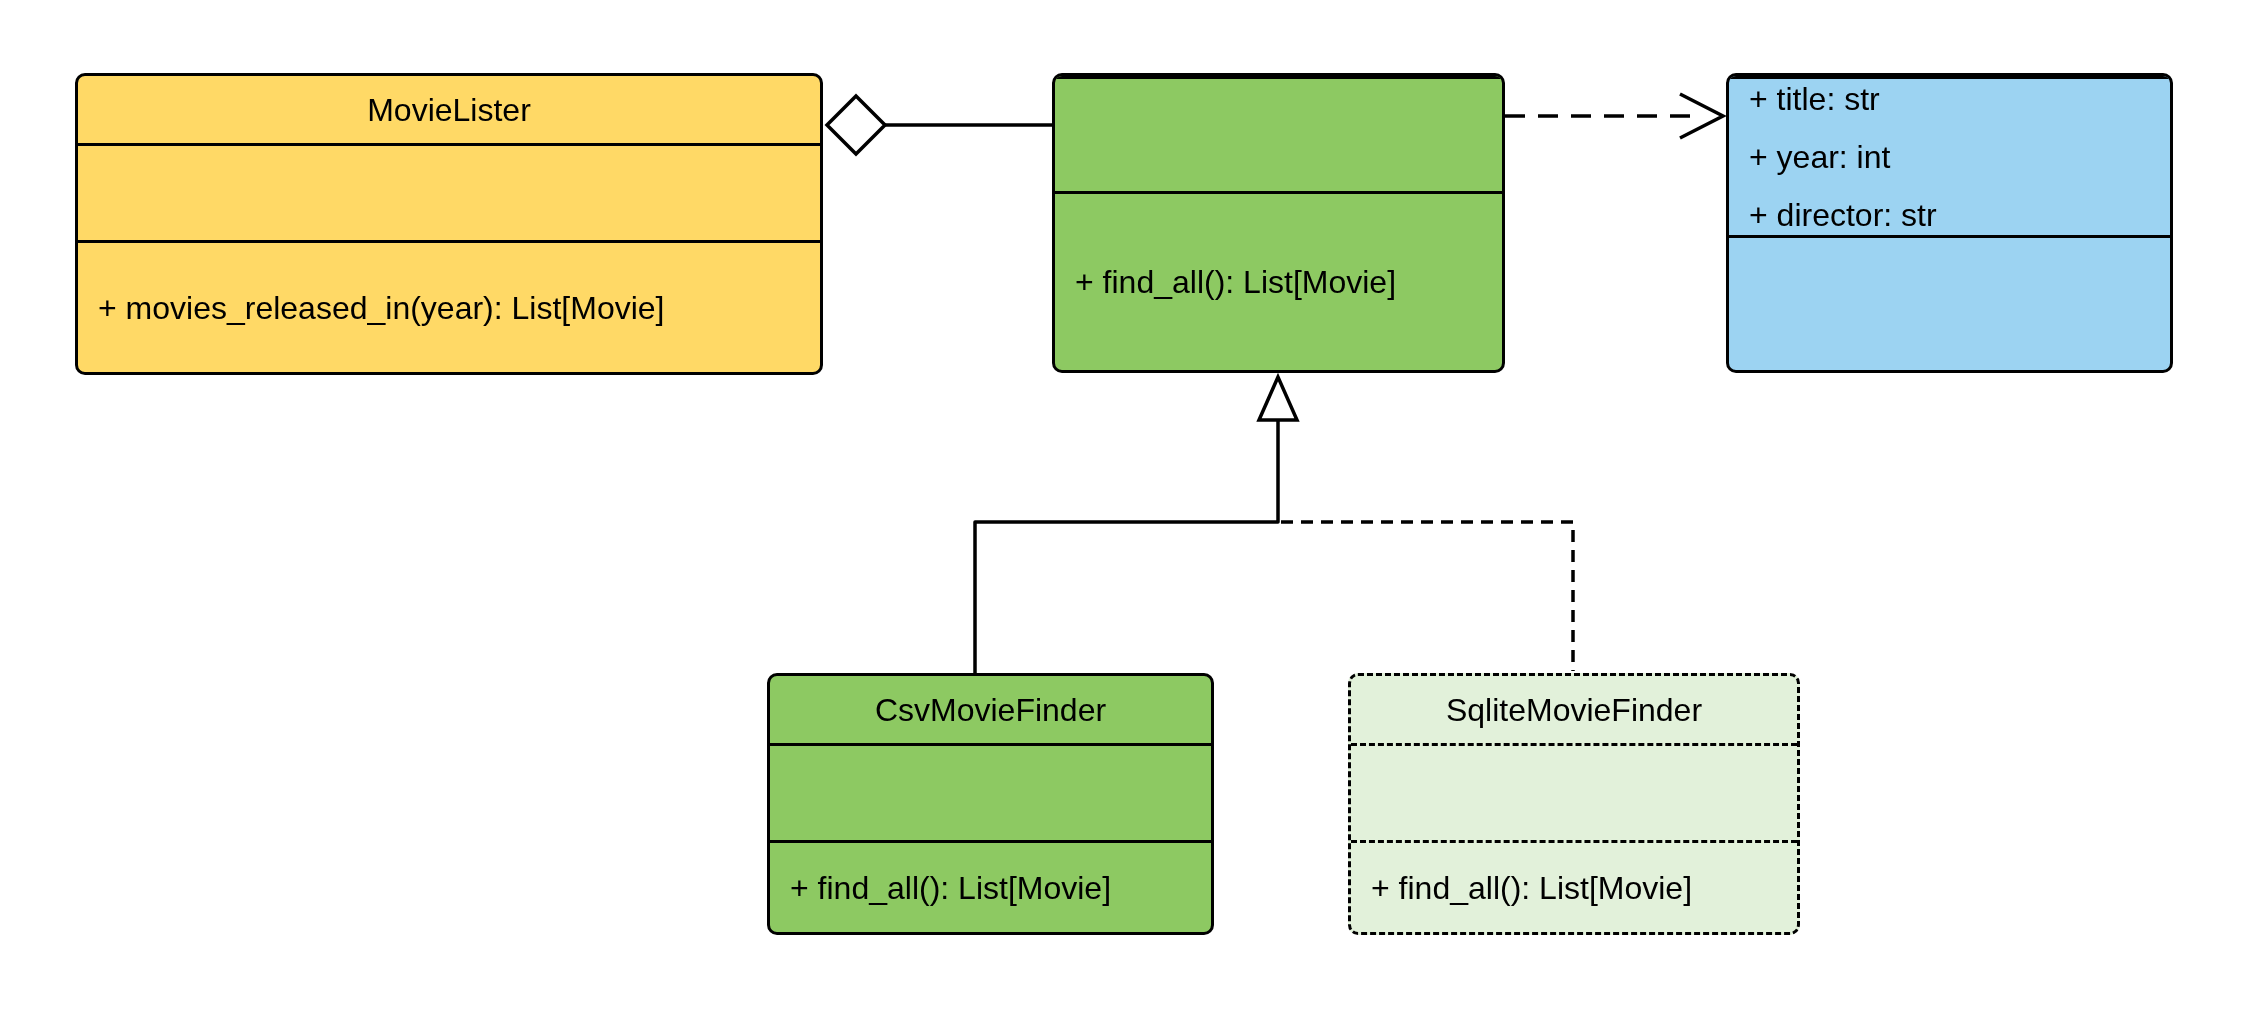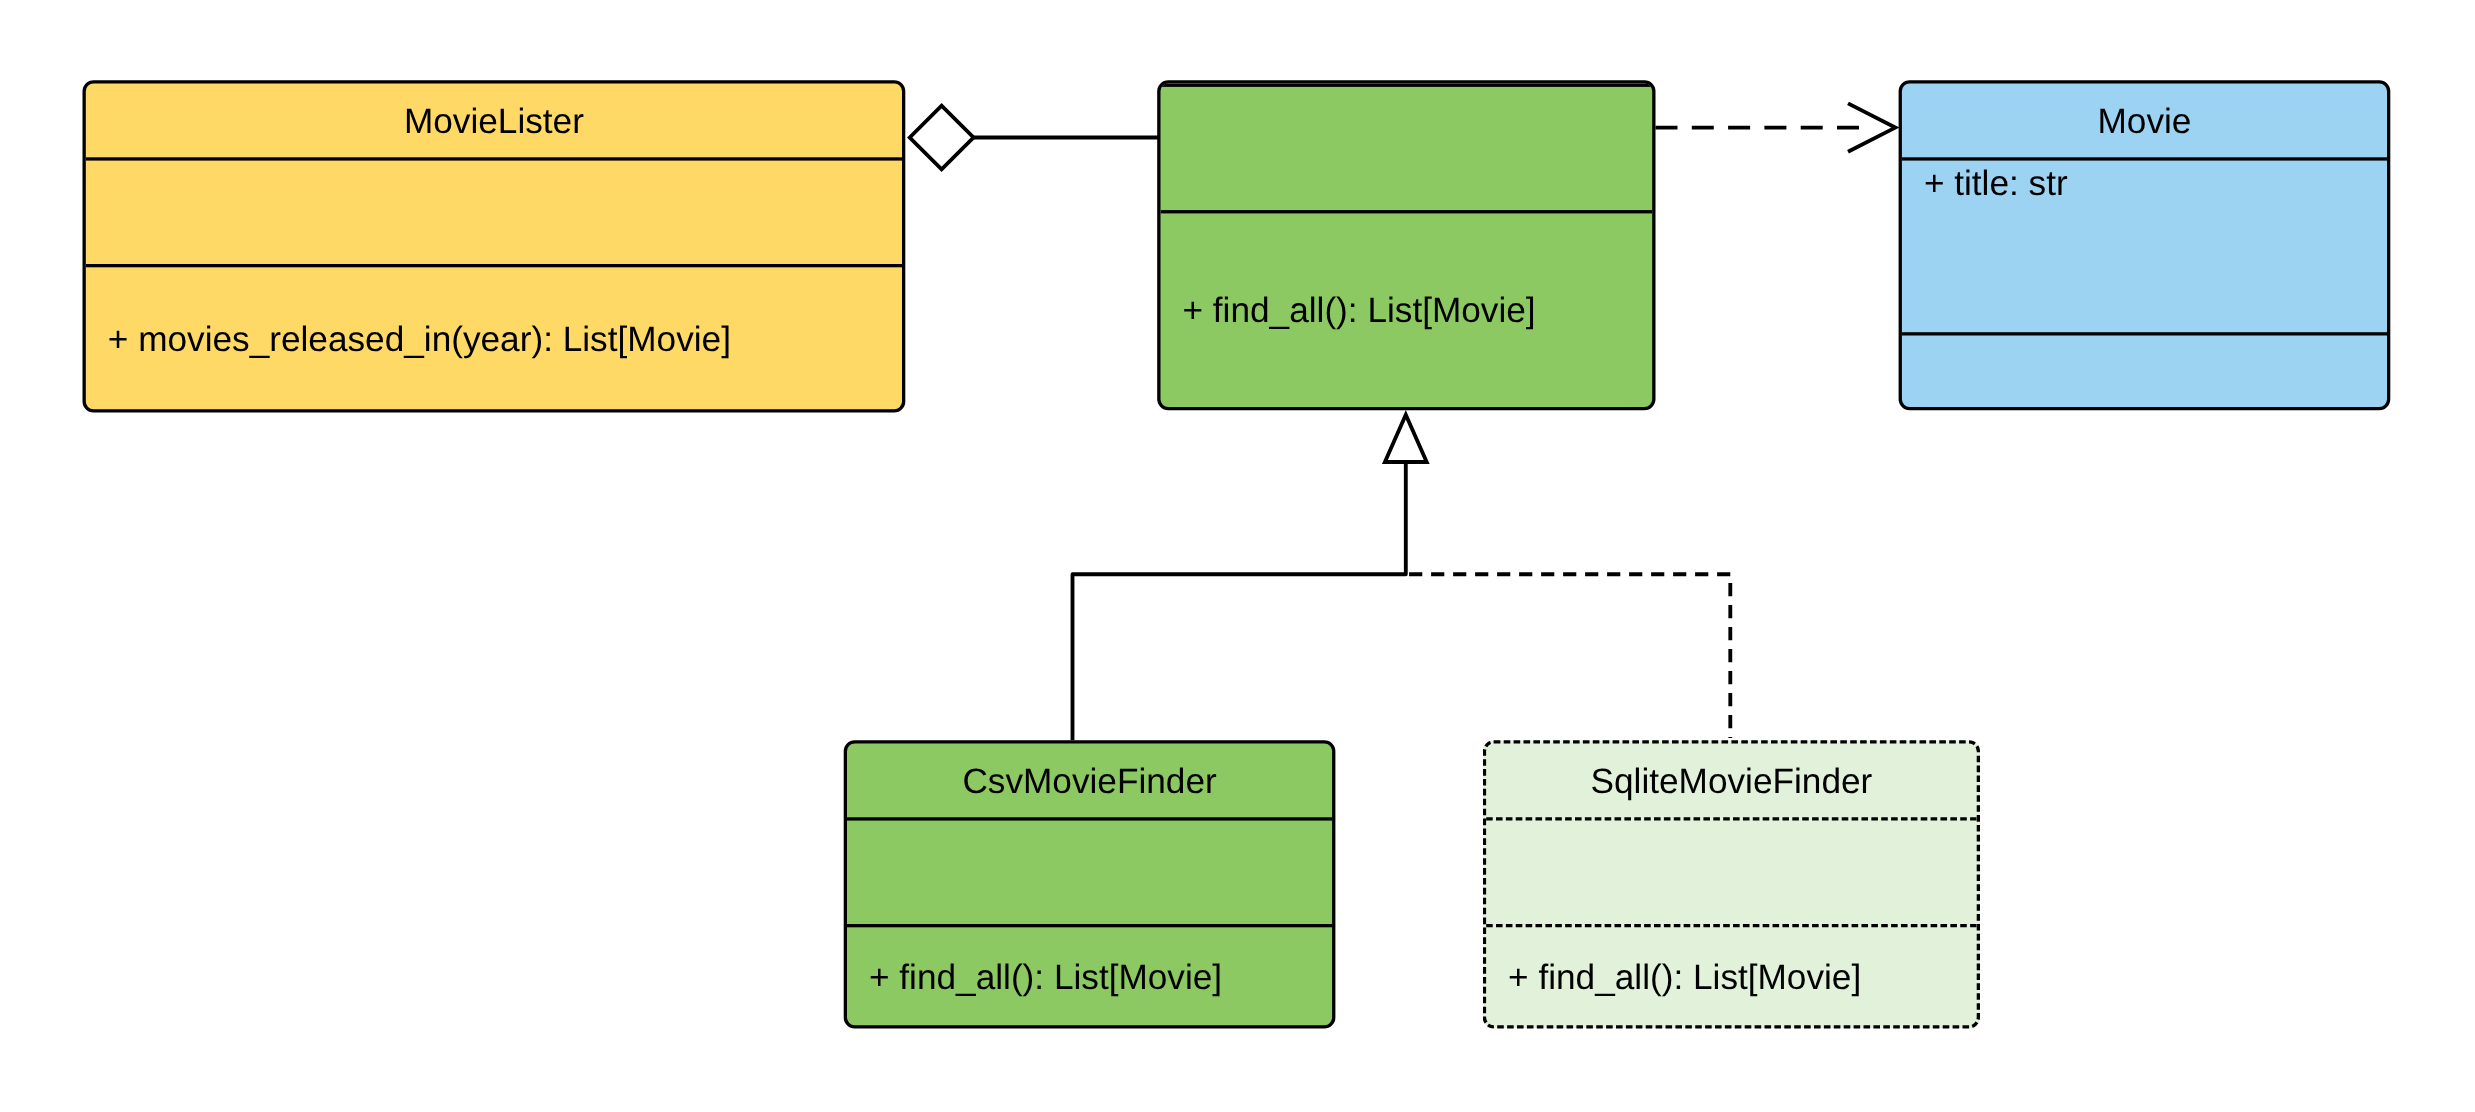--- a/index.html
+++ b/index.html
@@ -89,23 +89,24 @@
   </div>
 
   <div class="uml-class" style="left: 1052px; top: 73px; width: 453px; height: 300px; background-color: rgb(141, 201, 98);">
     <div class="compartment" style="flex:0 0 115px;"></div>
     <div class="compartment grow">
       <div class="member">+ find_all(): List[Movie]</div>
     </div>
   </div>
 
   <div class="uml-class" style="left: 1726px; top: 73px; width: 447px; height: 300px; background-color: rgb(156, 211, 242);">
-    <div class="compartment-title">Movie</div>
     <div class="compartment" style="flex:0 0 159px;justify-content:space-between;">
       <div class="member">+ title: str</div>
+      <div class="member">+ year: int</div>
+      <div class="member">+ director: str</div>
     </div>
     <div class="compartment grow"></div>
   </div>
 
   <div class="uml-class" style="left: 767px; top: 673px; width: 447px; height: 262px; background-color: rgb(141, 201, 98);">
     <div class="compartment-title">CsvMovieFinder</div>
     <div class="compartment" style="flex:0 0 97px;"></div>
     <div class="compartment grow">
       <div class="member">+ find_all(): List[Movie]</div>
     </div>

